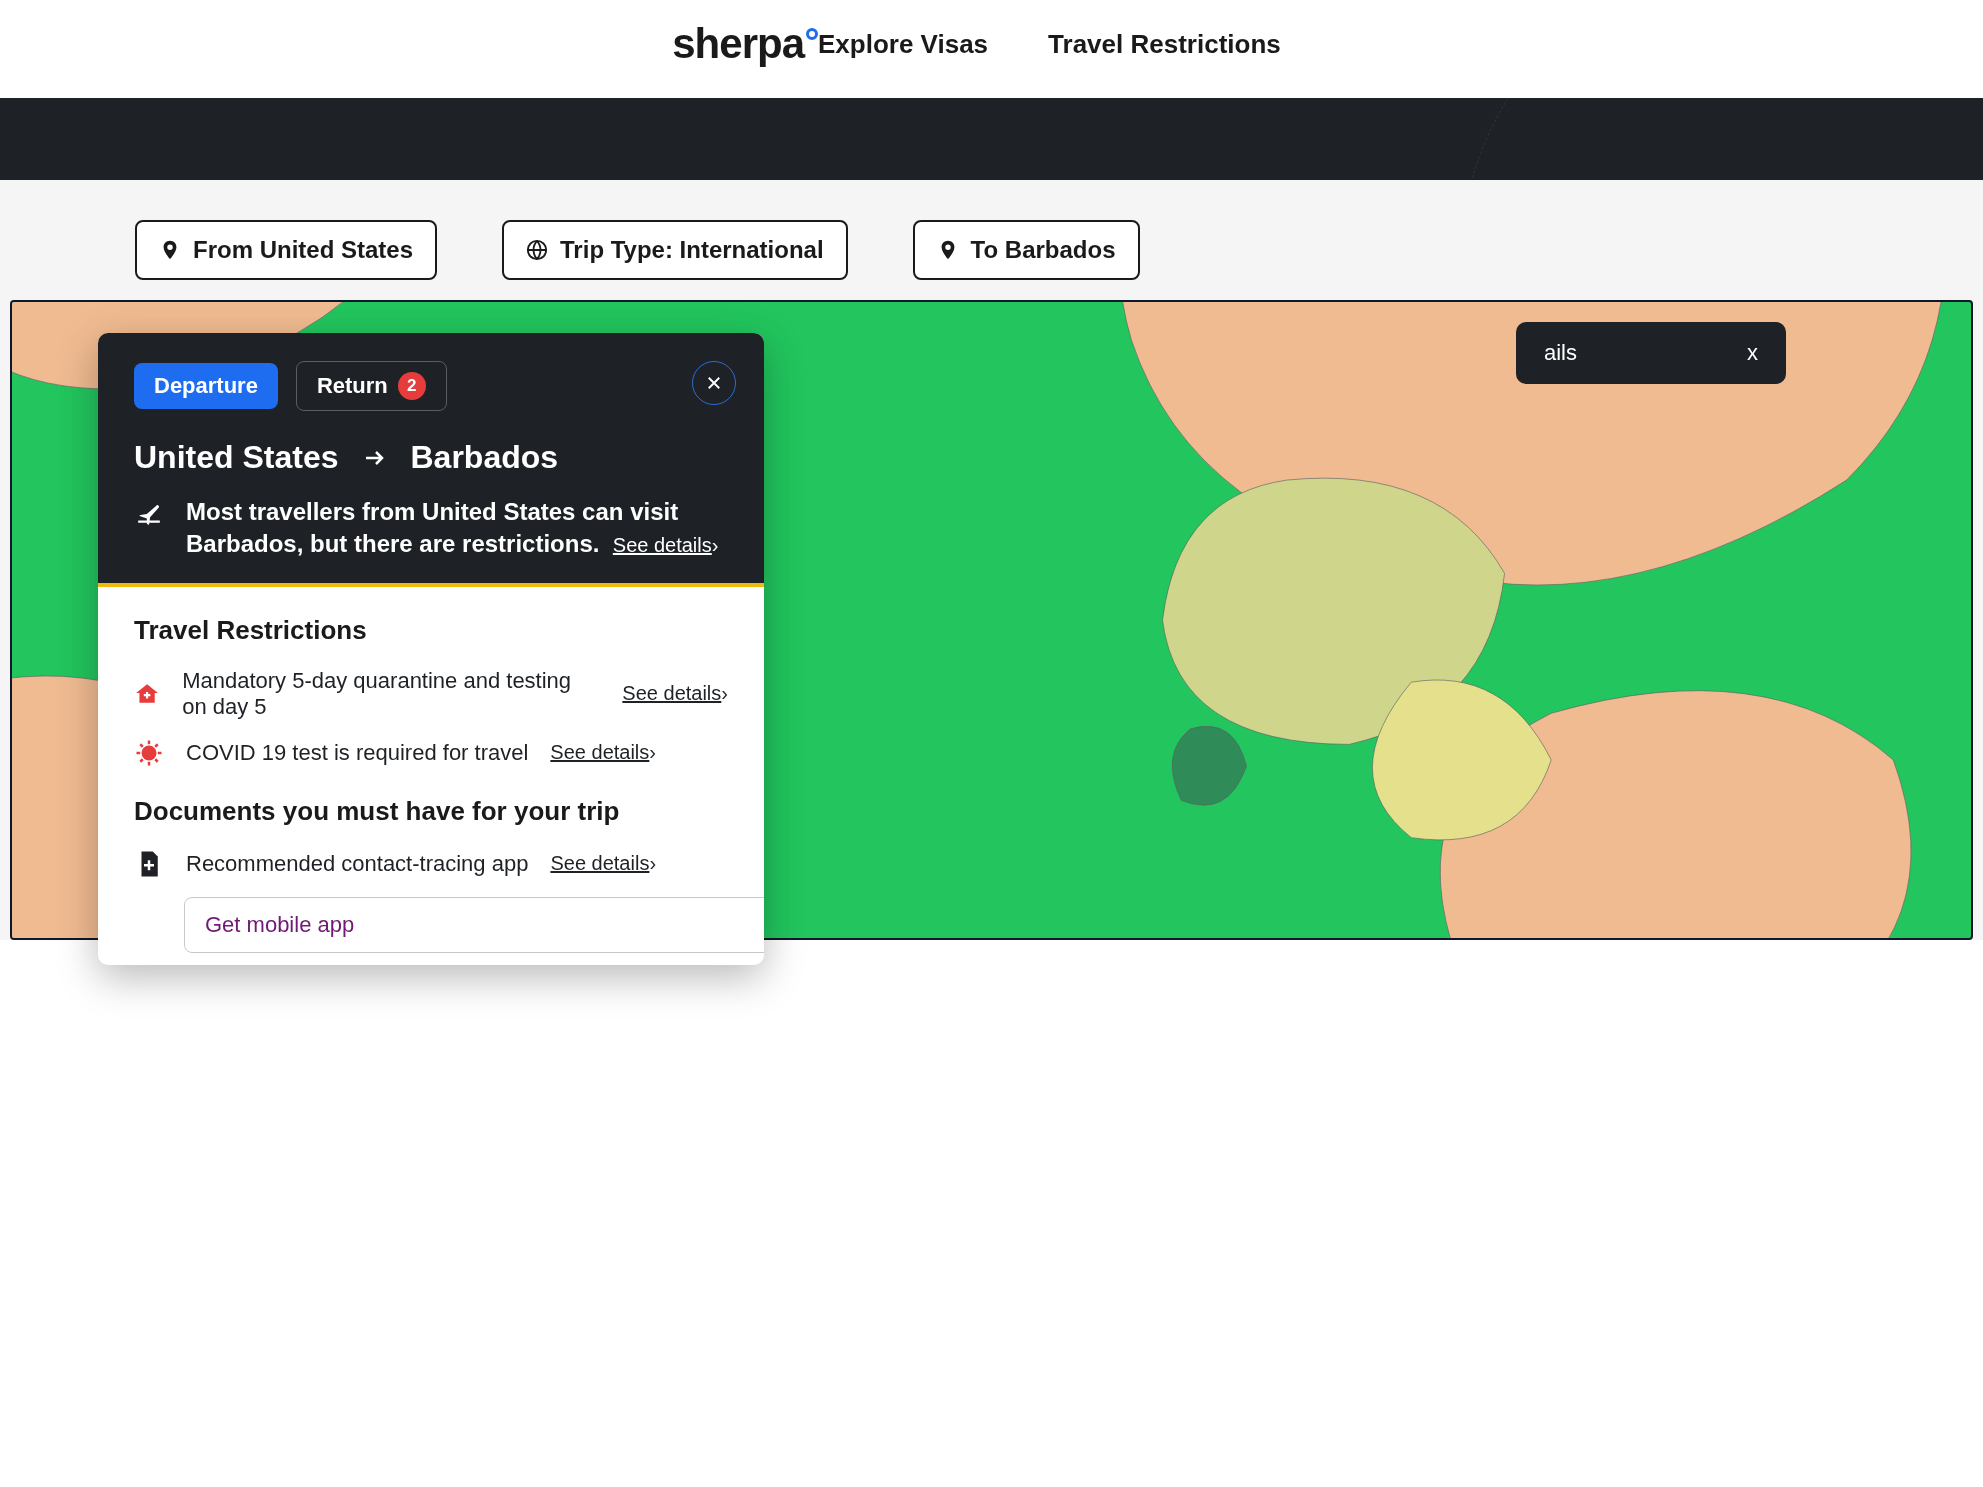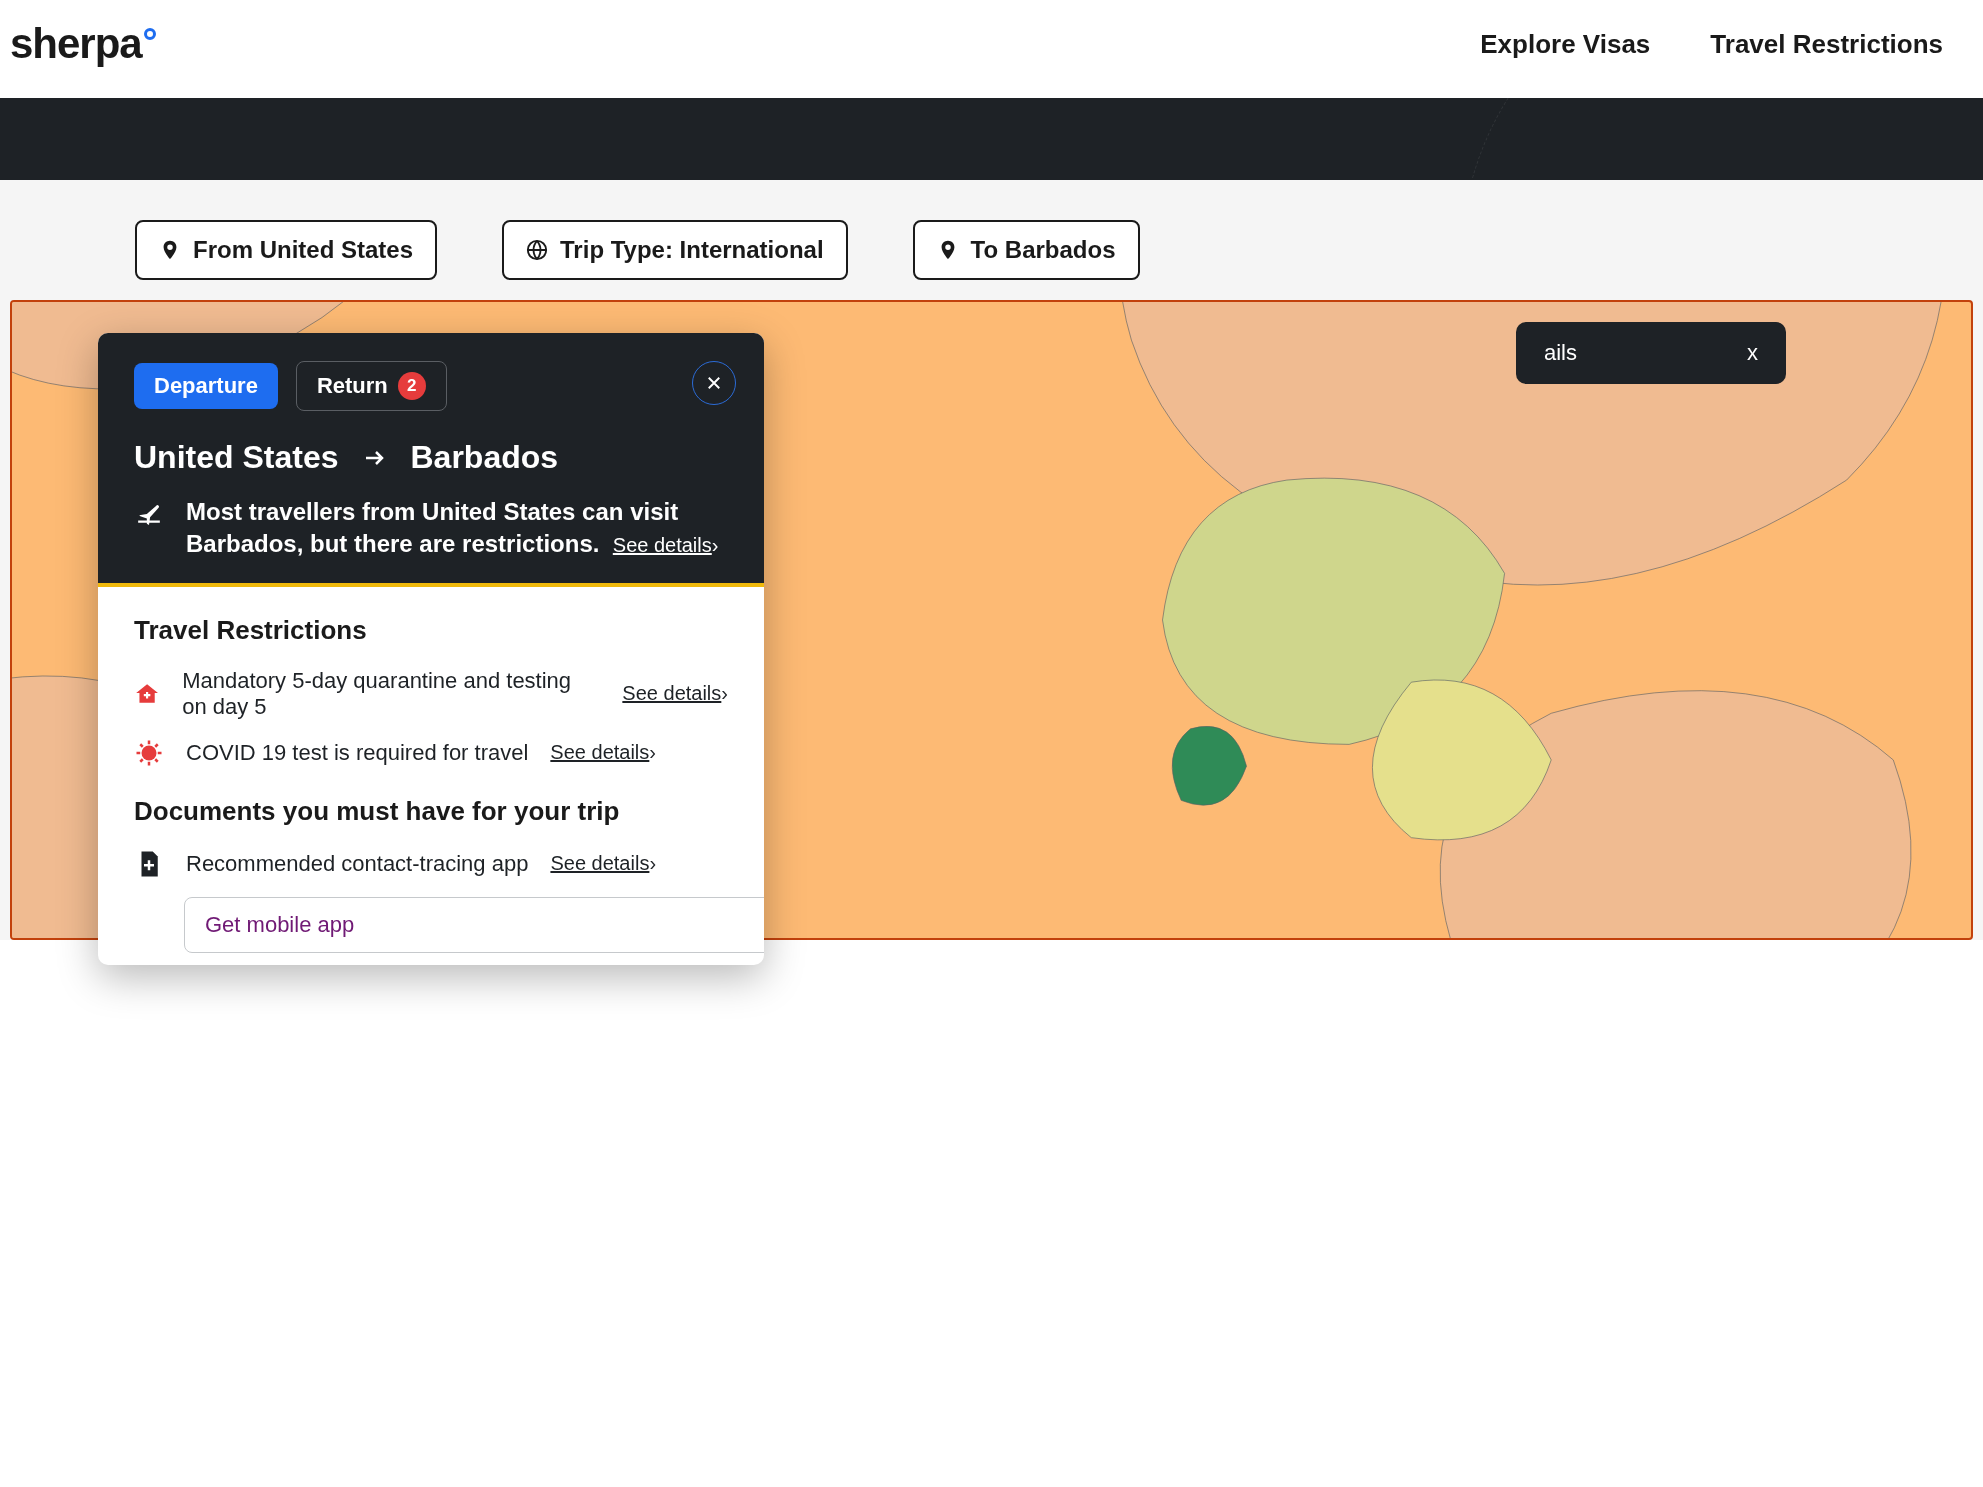--- a/index.html
+++ b/index.html
@@ -1,28 +1,28 @@
 <!DOCTYPE html>
 <html><head>
 <meta charset="utf-8">
 <style>
 * { margin: 0; padding: 0; box-sizing: border-box; }
 body { font-family: -apple-system, BlinkMacSystemFont, 'Segoe UI', Helvetica, Arial, sans-serif; background: #fff; }
-.header { display: flex; justify-content: space-between; align-items: center; padding: 20px 10px 30px 10px; background: #fff; }
+.header { display: flex; justify-content: center; align-items: center; padding: 20px 10px 30px 10px; background: #fff; }
 .logo { display: flex; align-items: baseline; font-size: 42px; font-weight: 700; color: #1a1a1a; letter-spacing: -1px; }
 .logo-ring { display: inline-block; width: 12px; height: 12px; border: 3px solid #1e6df0; border-radius: 50%; margin-left: 2px; position: relative; top: -18px; }
 .nav { display: flex; gap: 60px; padding-right: 30px; }
 .nav-link { font-size: 26px; font-weight: 700; color: #1a1a1a; text-decoration: none; cursor: pointer; }
 .dark-band { height: 82px; background: #1e2226; position: relative; overflow: hidden; }
 .dark-band::after { content: ""; position: absolute; right: -80px; top: -140px; width: 600px; height: 600px; border-radius: 50%; border: 1px dashed rgba(255,255,255,.08); box-shadow: 0 0 0 50px transparent, inset 0 0 0 1px transparent; }
 .content { background: #f5f5f5; padding: 40px 0 0 0; position: relative; }
 .pills { display: flex; gap: 20px; padding: 0 0 20px 90px; }
 .pill { display: inline-flex; align-items: center; gap: 12px; border: 2px solid #1a1a1a; border-radius: 8px; padding: 14px 22px; background: #fff; font-size: 24px; font-weight: 600; color: #1a1a1a; cursor: pointer; margin-left: 45px; }
 .pill svg { width: 22px; height: 22px; }
-.map-area { margin: 0 10px; border: 2px solid #c2410c; border-radius: 4px; background: #fdba74; height: 640px; position: relative; overflow: hidden; }
+.map-area { margin: 0 10px; border: 2px solid #0f172a; border-radius: 4px; background: #22c55e; height: 640px; position: relative; overflow: hidden; }
 .map-svg { position: absolute; inset: 0; width: 100%; height: 100%; }
 .map-svg path { stroke: #5b5f62; stroke-width: 0.4; }
 .bg-card { position: absolute; top: 20px; right: 185px; background: #1e2226; color: #fff; border-radius: 10px; padding: 18px 28px; display: flex; align-items: center; gap: 170px; }
 .bg-card-text { font-size: 22px; font-weight: 500; }
 .bg-card-x { font-size: 22px; font-weight: 500; cursor: pointer; }
 .modal { position: absolute; top: 333px; left: 98px; width: 666px; background: #fff; border-radius: 10px; box-shadow: 0 12px 40px rgba(0,0,0,.28); overflow: hidden; }
 .modal-dark { background: #1e2226; padding: 28px 28px 22px 36px; color: #fff; position: relative; }
 .tabs { display: flex; gap: 18px; align-items: center; }
 .tab { border-radius: 8px; padding: 10px 20px; font-size: 22px; font-weight: 700; cursor: pointer; display: inline-flex; align-items: center; gap: 10px; }
 .tab-active { background: #1e6df0; color: #fff; }

